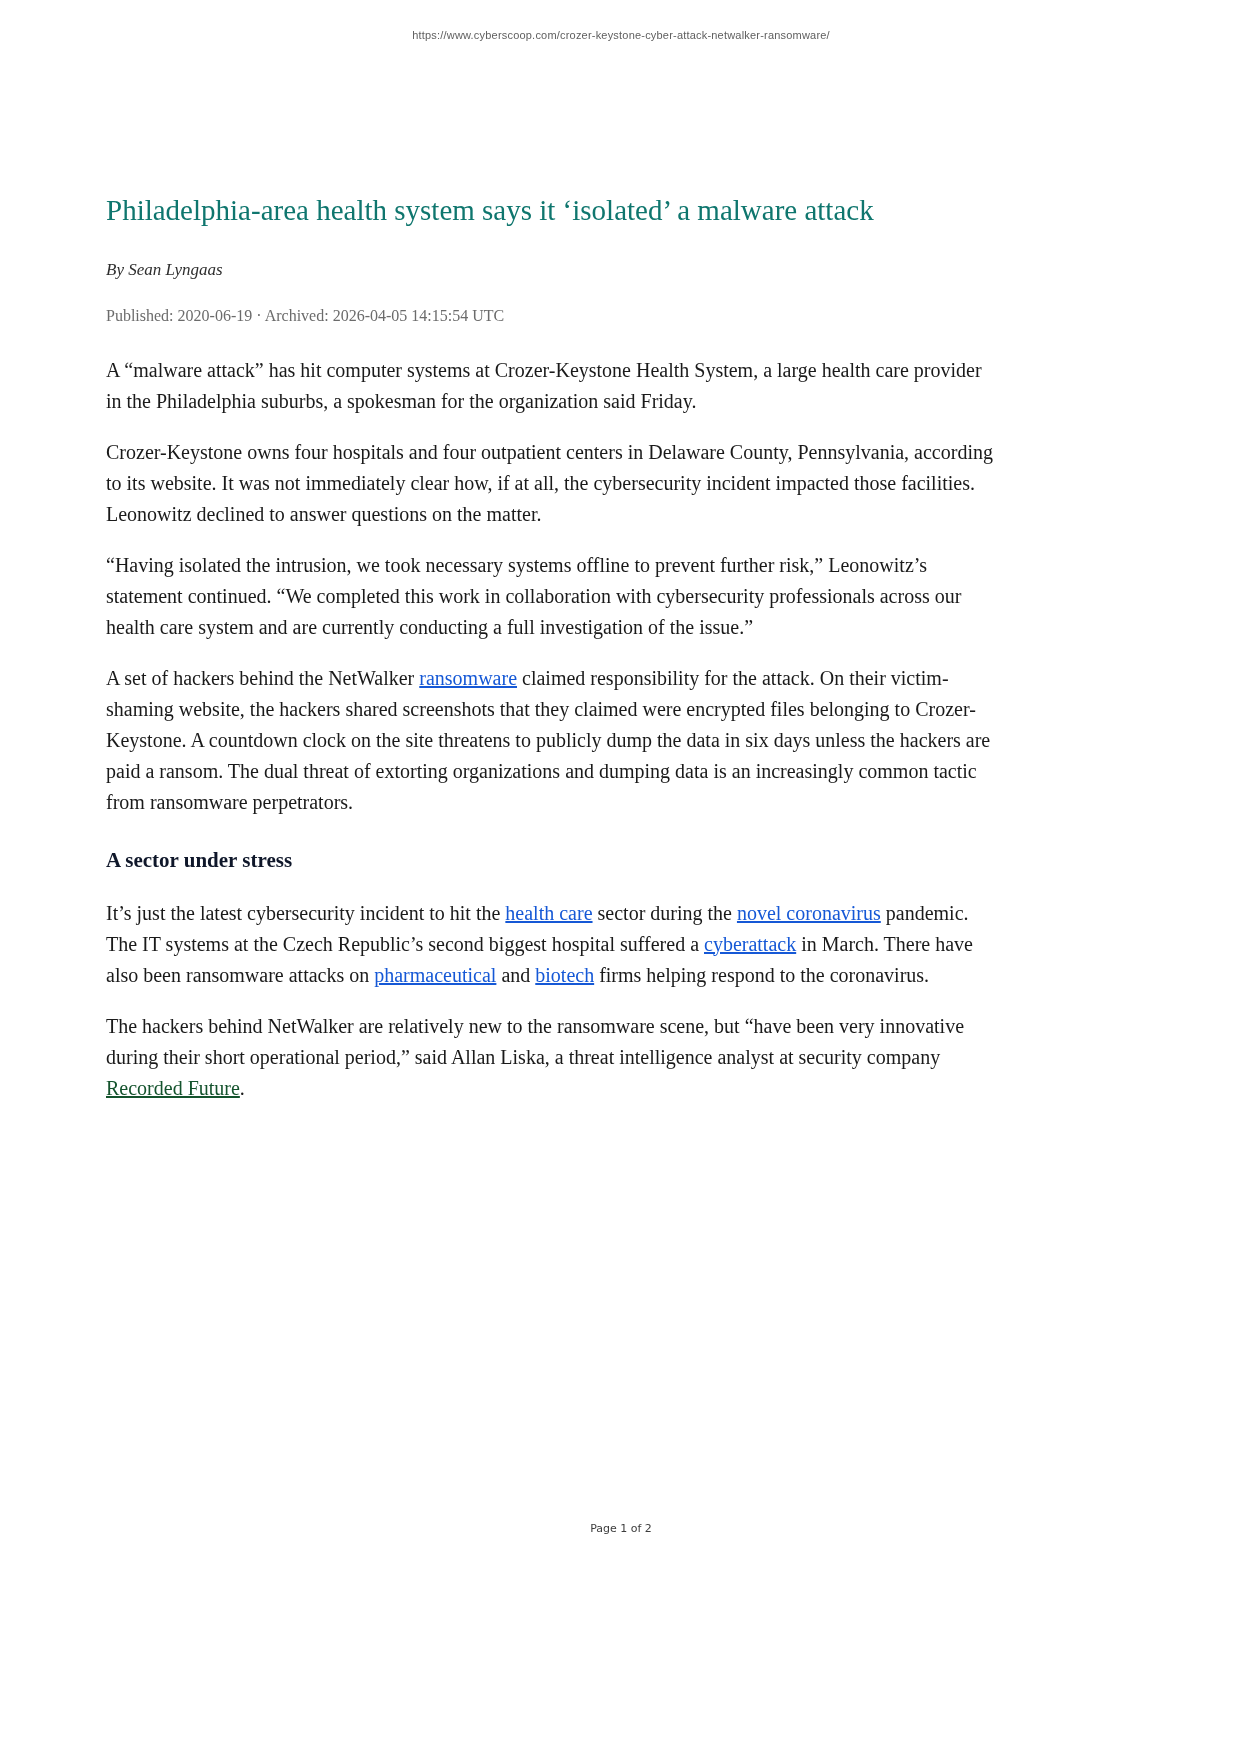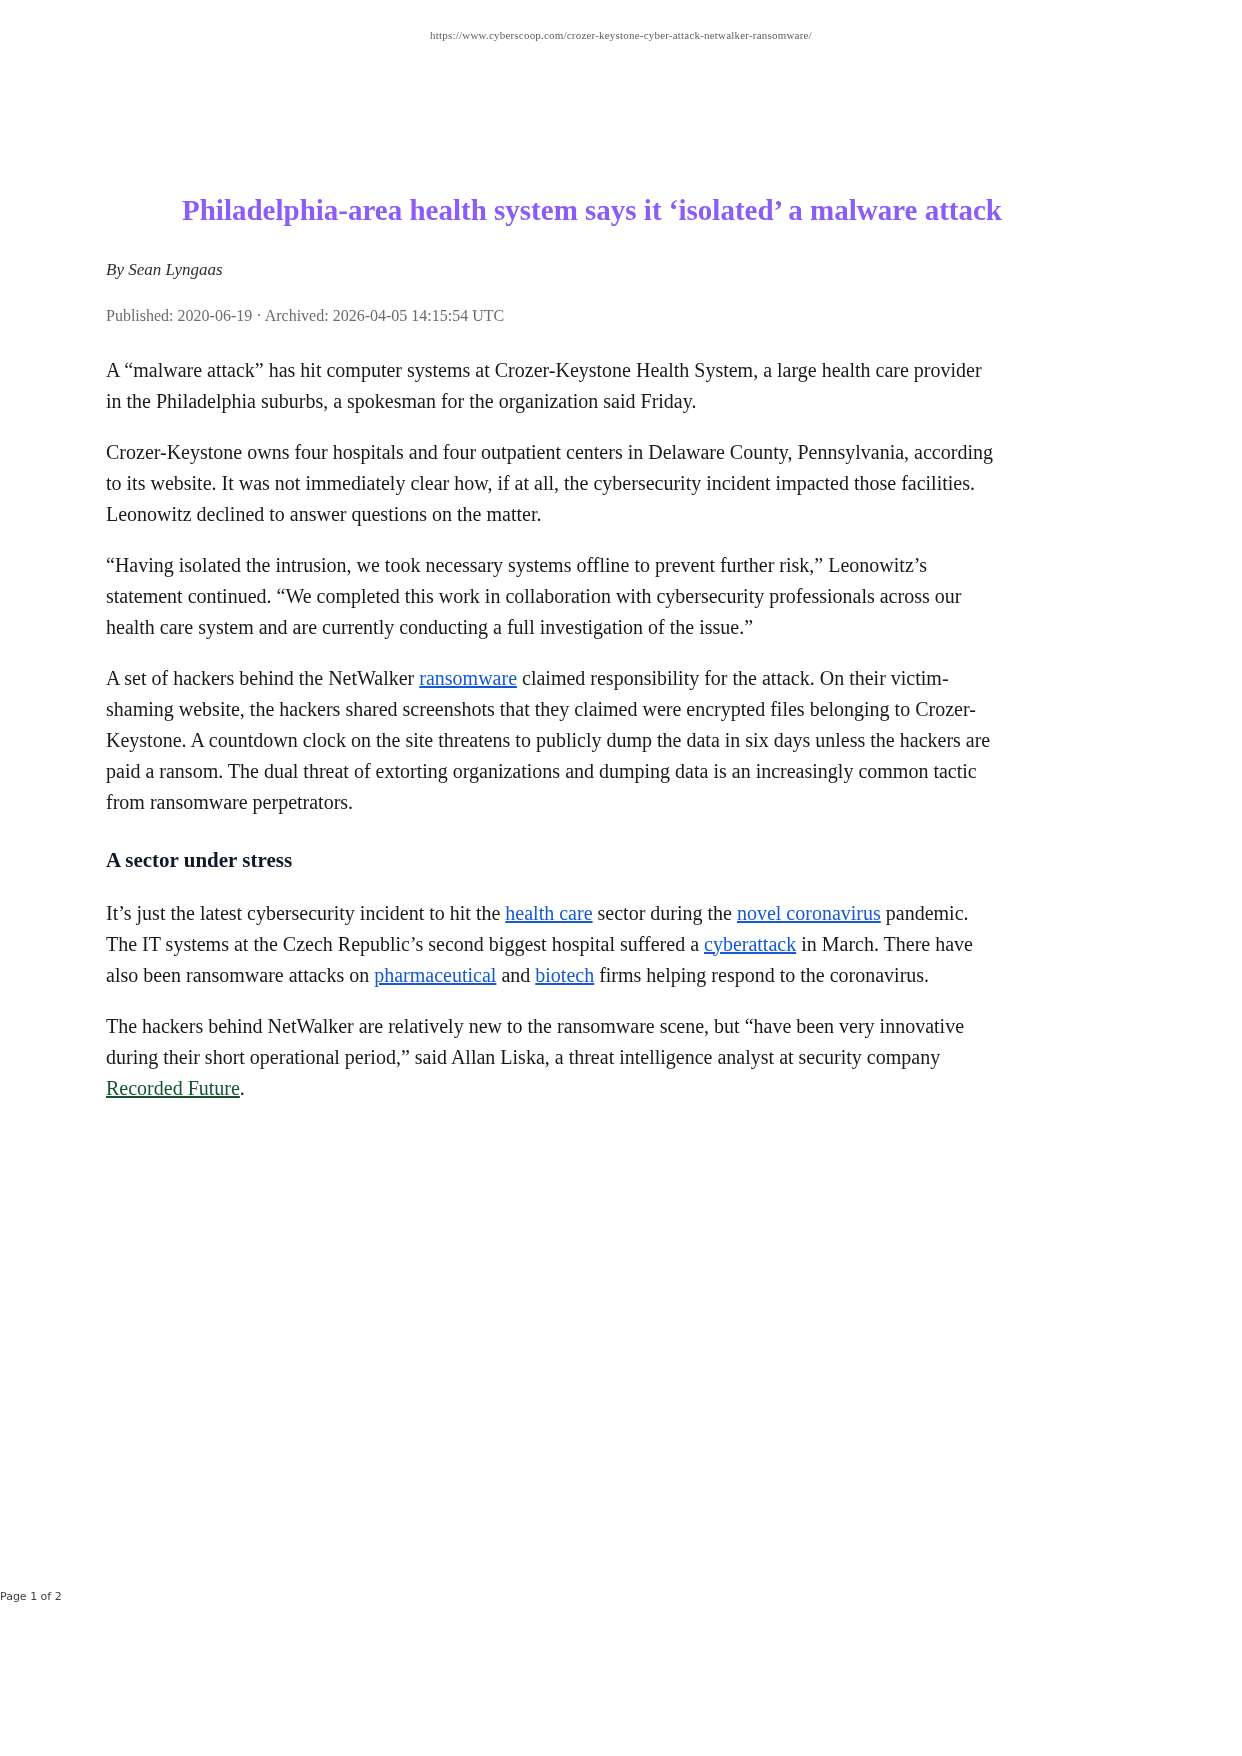--- a/index.html
+++ b/index.html
@@ -11,39 +11,38 @@
     font-family: "Liberation Serif", serif;
     color: #1a1a1a;
     overflow: hidden;
   }
   .url-header {
     position: absolute;
     top: 29px;
     left: 0;
     width: 100%;
     text-align: center;
-    font-family: Liberation Serif, serif;
+    font-family: Liberation Sans, sans-serif;
     font-size: 11px;
     color: #5f5f5f;
     letter-spacing: 0.2px;
   }
   .content {
     position: absolute;
     left: 106px;
     top: 192px;
     width: 896px;
   }
   h1.article-title {
     font-size: 29px;
     line-height: 1.25;
-    font-weight: 700;
-    color: #8b5cf6;
+    font-weight: 400;
+    color: #0f766e;
     margin: 0 0 32px 0;
     white-space: nowrap;
-    text-align: right;
   }
   .byline {
     font-size: 17px;
     color: #2e2e2e;
     margin: 0 0 27px 0;
     font-style: italic;
   }
   .meta {
     font-size: 16px;
     color: #6b6b6b;
@@ -61,23 +60,24 @@
     font-weight: 700;
     color: #0f172a;
     margin: 29px 0 23px 0;
   }
   .body-text a {
     text-decoration: underline;
     cursor: pointer;
   }
   .page-footer {
     position: absolute;
-    top: 1590px;
+    top: 1522px;
     left: 0;
     width: 100%;
+    text-align: center;
     font-family: "DejaVu Sans", sans-serif;
     font-size: 11px;
     color: #3c3c3c;
   }
 </style>
 </head>
 <body>
 
 <div class="url-header">https://www.cyberscoop.com/crozer-keystone-cyber-attack-netwalker-ransomware/</div>
 

